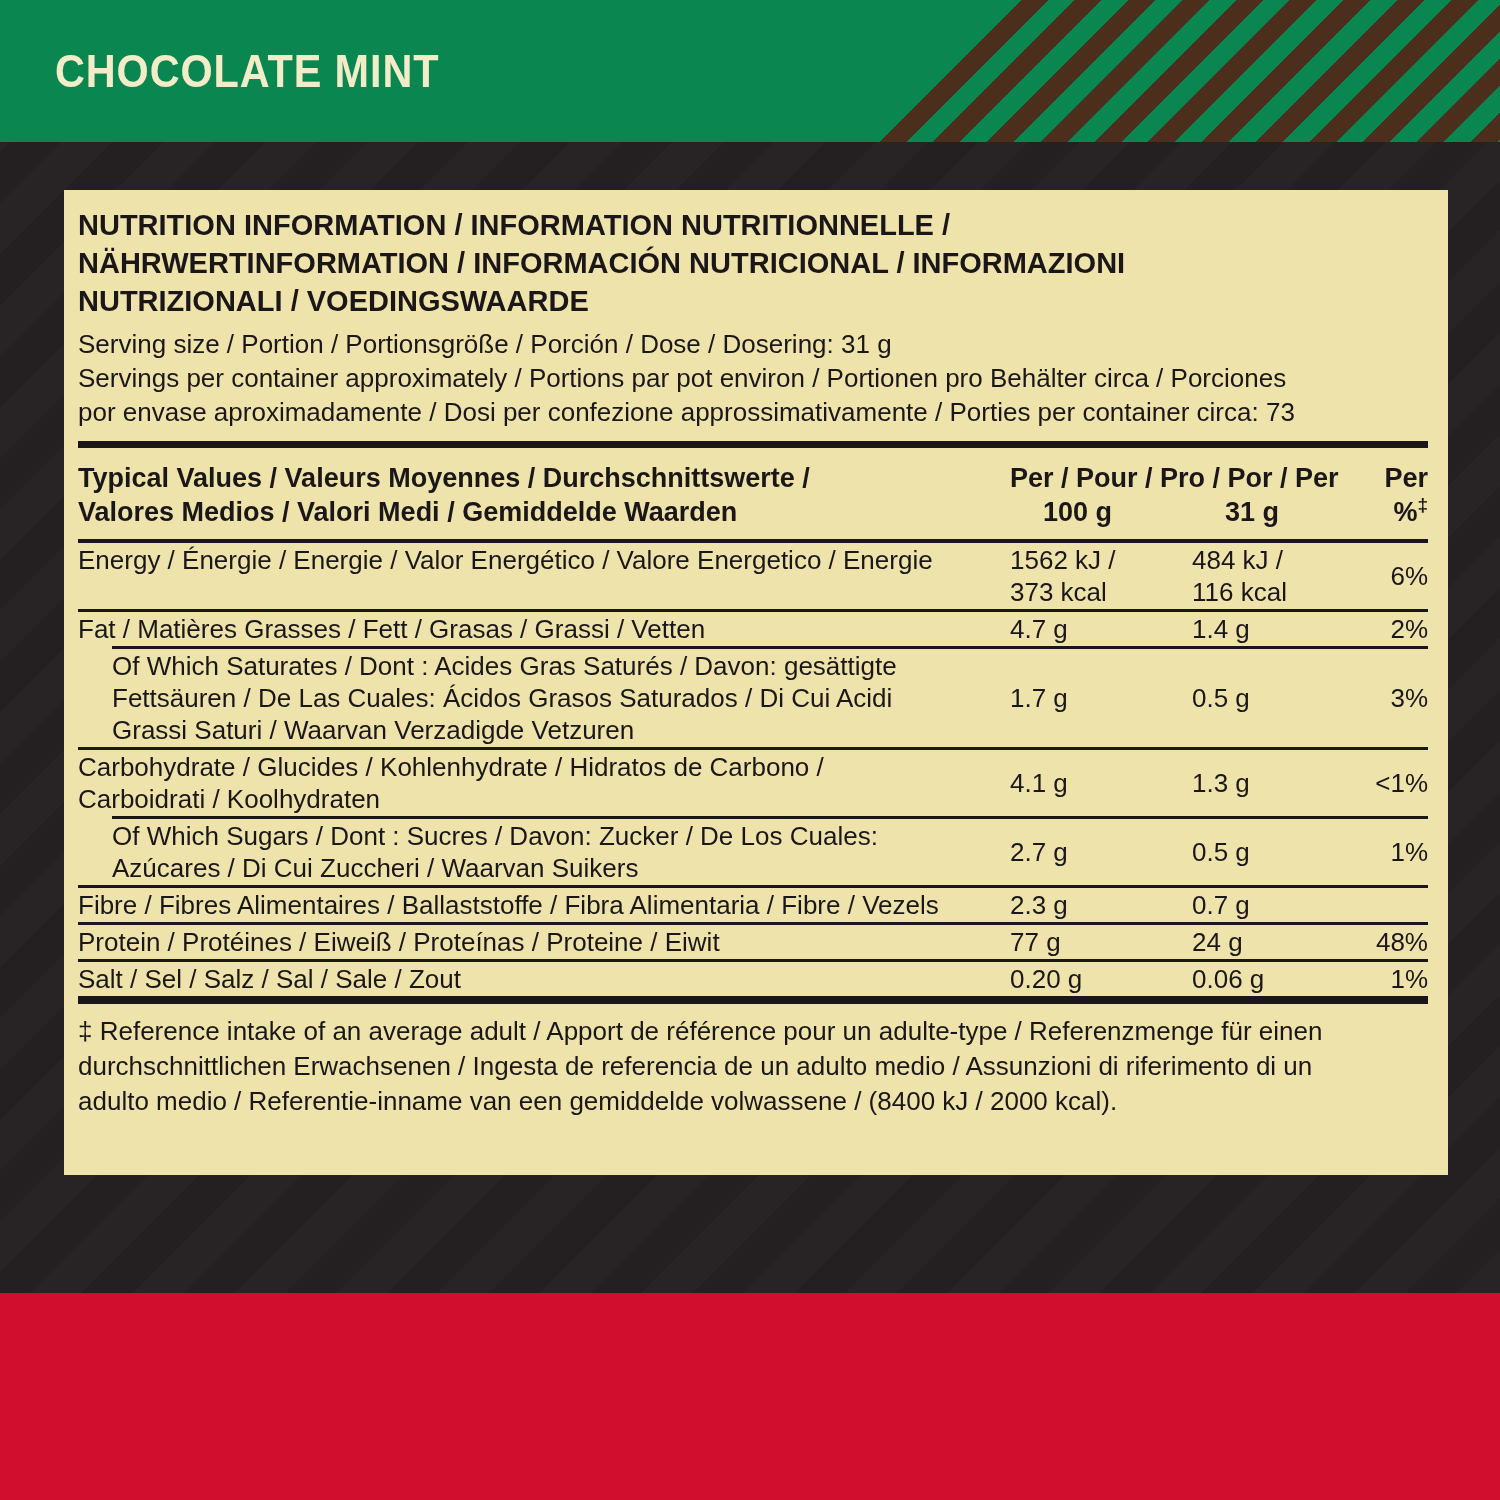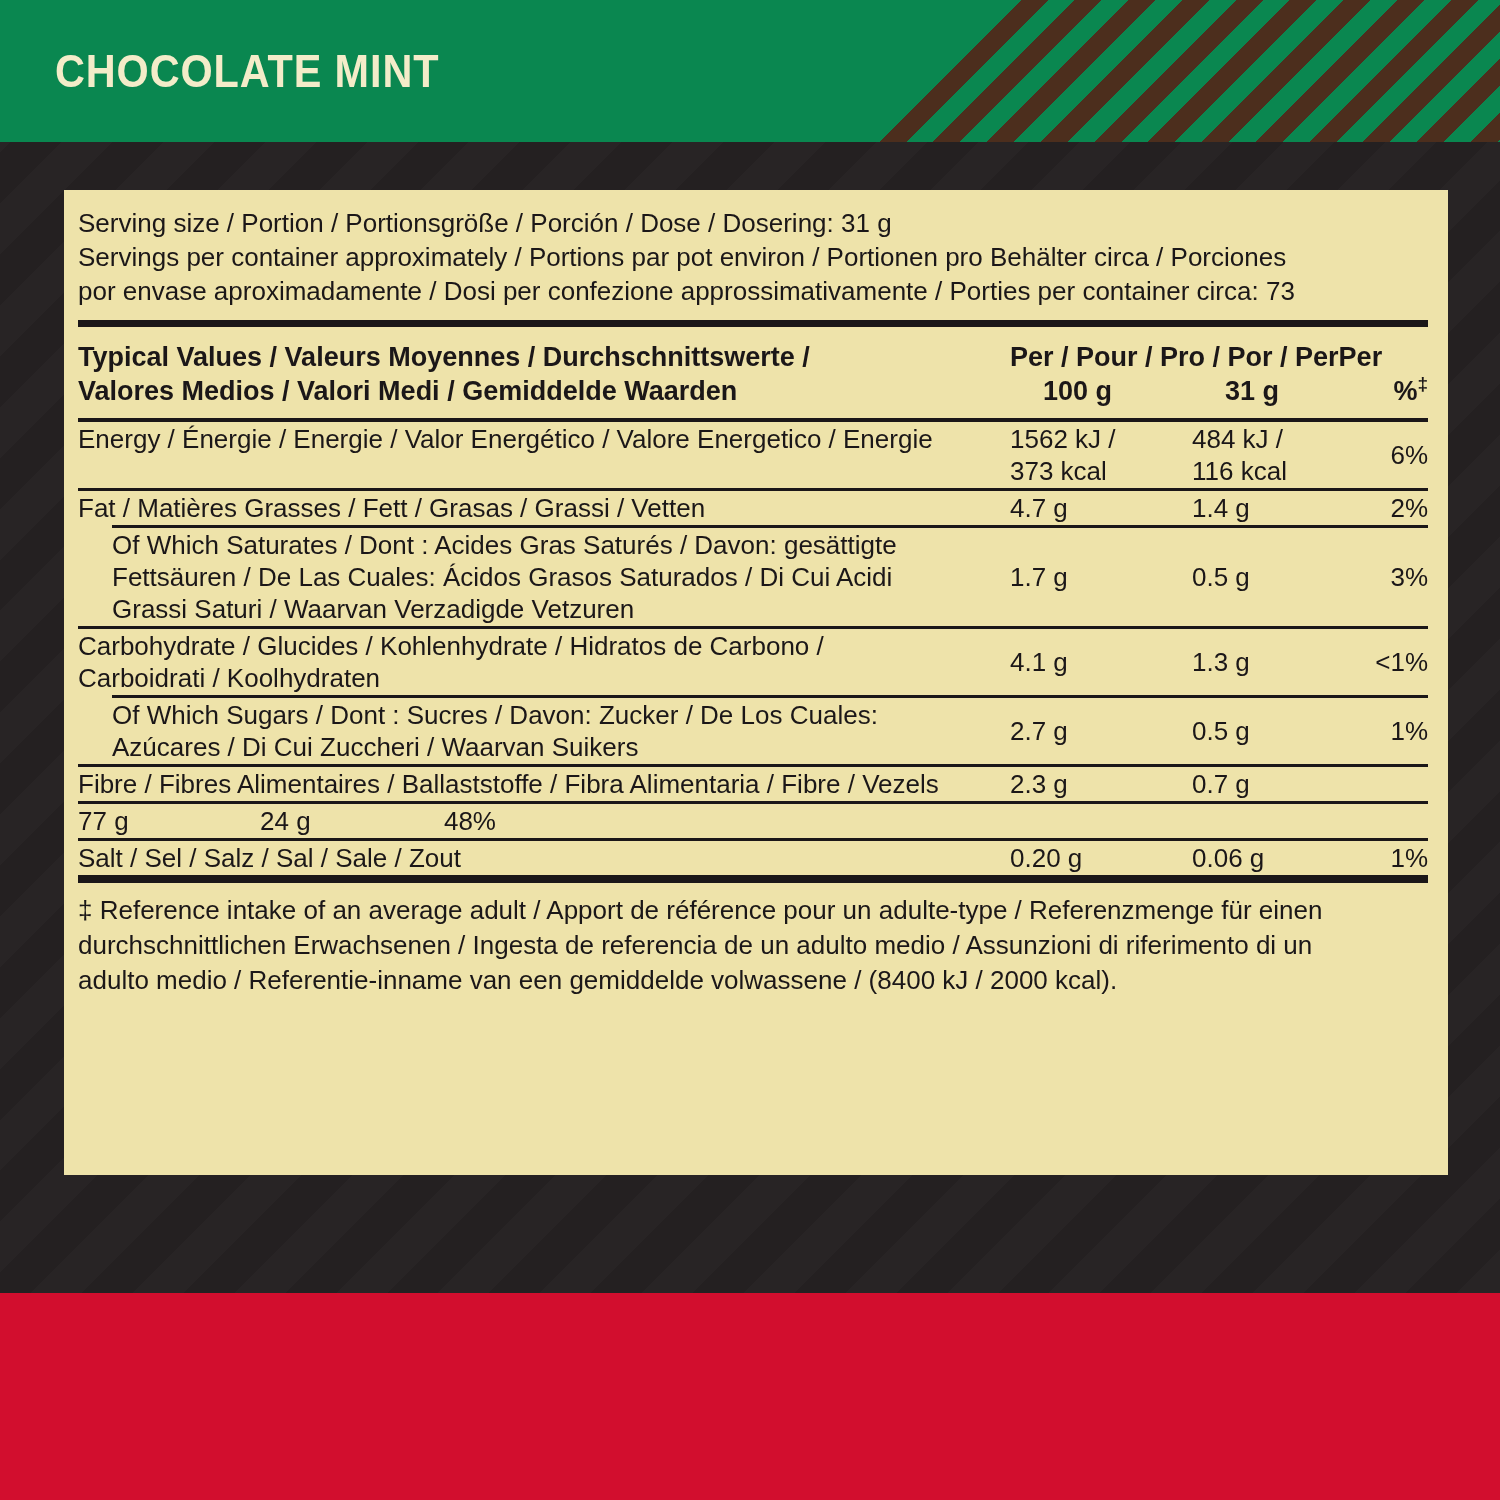--- a/index.html
+++ b/index.html
@@ -49,21 +49,21 @@
   .rule.thick  { height: 7px; }
   .rule.medium { height: 4px; }
   .rule.thin   { height: 3px; }
   .rule.xthick { height: 8px; }
   .rule.inset  { margin-left: 34px; }
 
   
   .thead { display: flex; padding: 13px 0 10px 0; font-weight: bold; font-size: 27px; line-height: 34px; }
   .thead-label { width: 932px; }
   .thead-cols { width: 418px; }
-  .thead-cols .l1 { display: flex; white-space: nowrap; }
+  .thead-cols .l1 { display: flex; justify-content: space-between; white-space: nowrap; }
   .thead-cols .l2 { display: flex; }
   .thead-cols .l2 .c100 { width: 182px; margin-left: 33px; }
   .thead-cols .l2 .c31  { width: 146px; }
   .thead-cols .l2 .cpct { flex: 1; text-align: right; }
   .cpct sup { font-size: 19px; line-height: 0; }
 
   .trow { display: flex; padding: 1px 0; font-size: 26px; line-height: 32px; }
   .tlabel { width: 932px; box-sizing: border-box; white-space: pre-line; align-self: flex-start; }
   .tlabel.indent { padding-left: 34px; }
   .tval { white-space: pre-line; align-self: center; }
@@ -84,20 +84,25 @@
 
 <div class="page">
 
   <div class="banner">
     <div class="banner-stripes"></div>
     <h1 class="banner-title">CHOCOLATE MINT</h1>
   </div>
 
   <div class="panel">
 
+    <div class="panel-heading">
+      <span class="line">NUTRITION INFORMATION / INFORMATION NUTRITIONNELLE /</span>
+      <span class="line">NÄHRWERTINFORMATION / INFORMACIÓN NUTRICIONAL / INFORMAZIONI</span>
+      <span class="line">NUTRIZIONALI / VOEDINGSWAARDE</span>
+    </div>
 
     <div class="serving">
       <span class="line">Serving size / Portion / Portionsgröße / Porción / Dose / Dosering: 31 g</span>
       <span class="line">Servings per container approximately / Portions par pot environ / Portionen pro Behälter circa / Porciones</span>
       <span class="line">por envase aproximadamente / Dosi per confezione approssimativamente / Porties per container circa: 73</span>
     </div>
 
     <div class="rule thick"></div>
 
     <div class="thead">
@@ -174,20 +179,21 @@
     <div class="trow">
       <div class="tlabel">Fibre / Fibres Alimentaires / Ballaststoffe / Fibra Alimentaria / Fibre / Vezels</div>
       <div class="tval col100">2.3 g</div>
       <div class="tval col31">0.7 g</div>
       <div class="tval pct"></div>
     </div>
 
     <div class="rule thin"></div>
 
     <div class="trow">
+      <div class="tlabel">Protein / Protéines / Eiweiß / Proteínas / Proteine / Eiwit</div>
       <div class="tval col100">77 g</div>
       <div class="tval col31">24 g</div>
       <div class="tval pct">48%</div>
     </div>
 
     <div class="rule thin"></div>
 
     <div class="trow">
       <div class="tlabel">Salt / Sel / Salz / Sal / Sale / Zout</div>
       <div class="tval col100">0.20 g</div>

